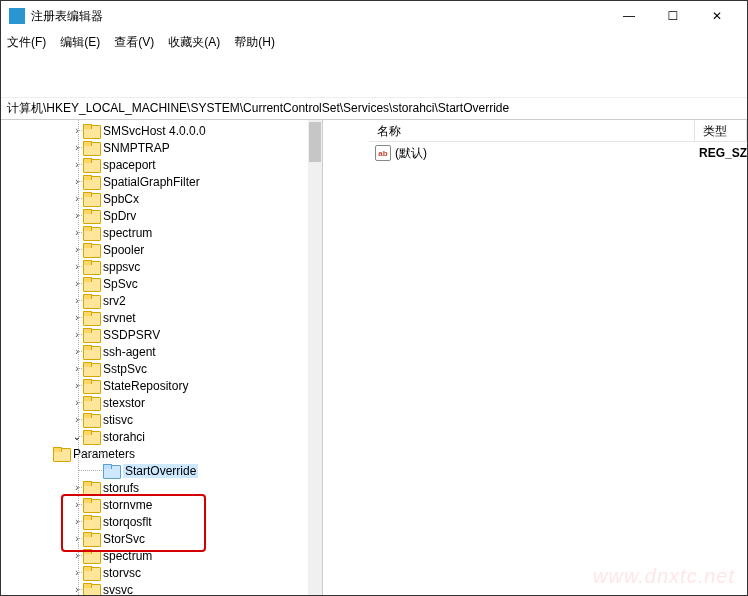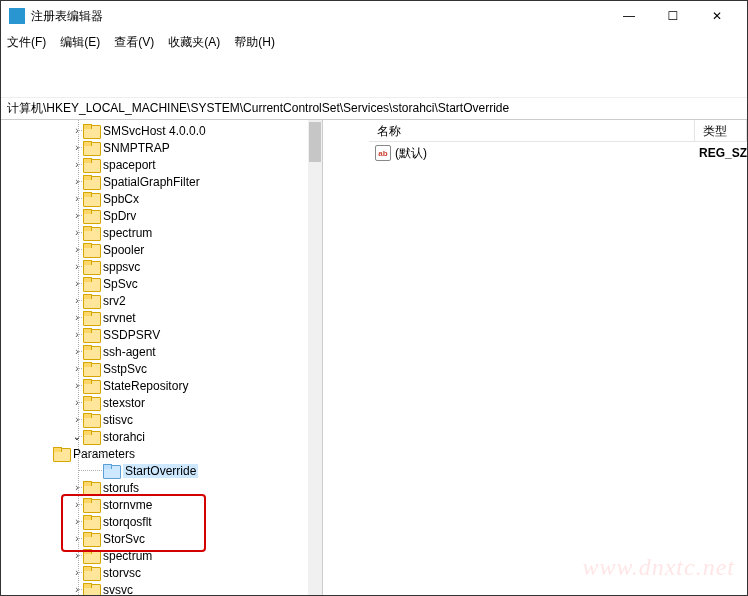--- a/index.html
+++ b/index.html
@@ -45,21 +45,21 @@
   .list-header .col { padding: 3px 8px; border-right: 1px solid #e4e4e4; }
   .list-header .col.name { width: 326px; }
   .list-header .col.type { flex: 1; }
   .list-body { flex: 1; padding-top: 2px; }
   .list-row { display: flex; align-items: center; height: 18px; }
   .list-row .vicon { width: 16px; height: 16px; margin: 0 4px 0 6px; border: 1px solid #888; border-radius: 2px; display: flex; align-items: center; justify-content: center; font-size: 8px; font-weight: bold; }
   .list-row .vicon.str { color: #c43; }
   .list-row .vicon.dword { color: #3366cc; }
   .list-row .vname { width: 304px; }
   .list-row .vtype { flex: 1; font-weight: bold; }
-  .watermark { position: absolute; right: 12px; bottom: 14px; font-size: 24px; color: rgba(255,80,80,0.15); font-style: italic; letter-spacing: 1px; pointer-events: none; font-family: Liberation Serif, serif; }
+  .watermark { position: absolute; right: 12px; bottom: 7px; font-size: 20px; color: rgba(255,80,80,0.15); font-style: italic; letter-spacing: 1px; pointer-events: none; }
 </style>
 </head>
 <body>
 
 <div class="titlebar">
   <div class="app-icon"></div>
   <div class="title">注册表编辑器</div>
   <div class="wc">
     <span>—</span>
     <span>☐</span>

